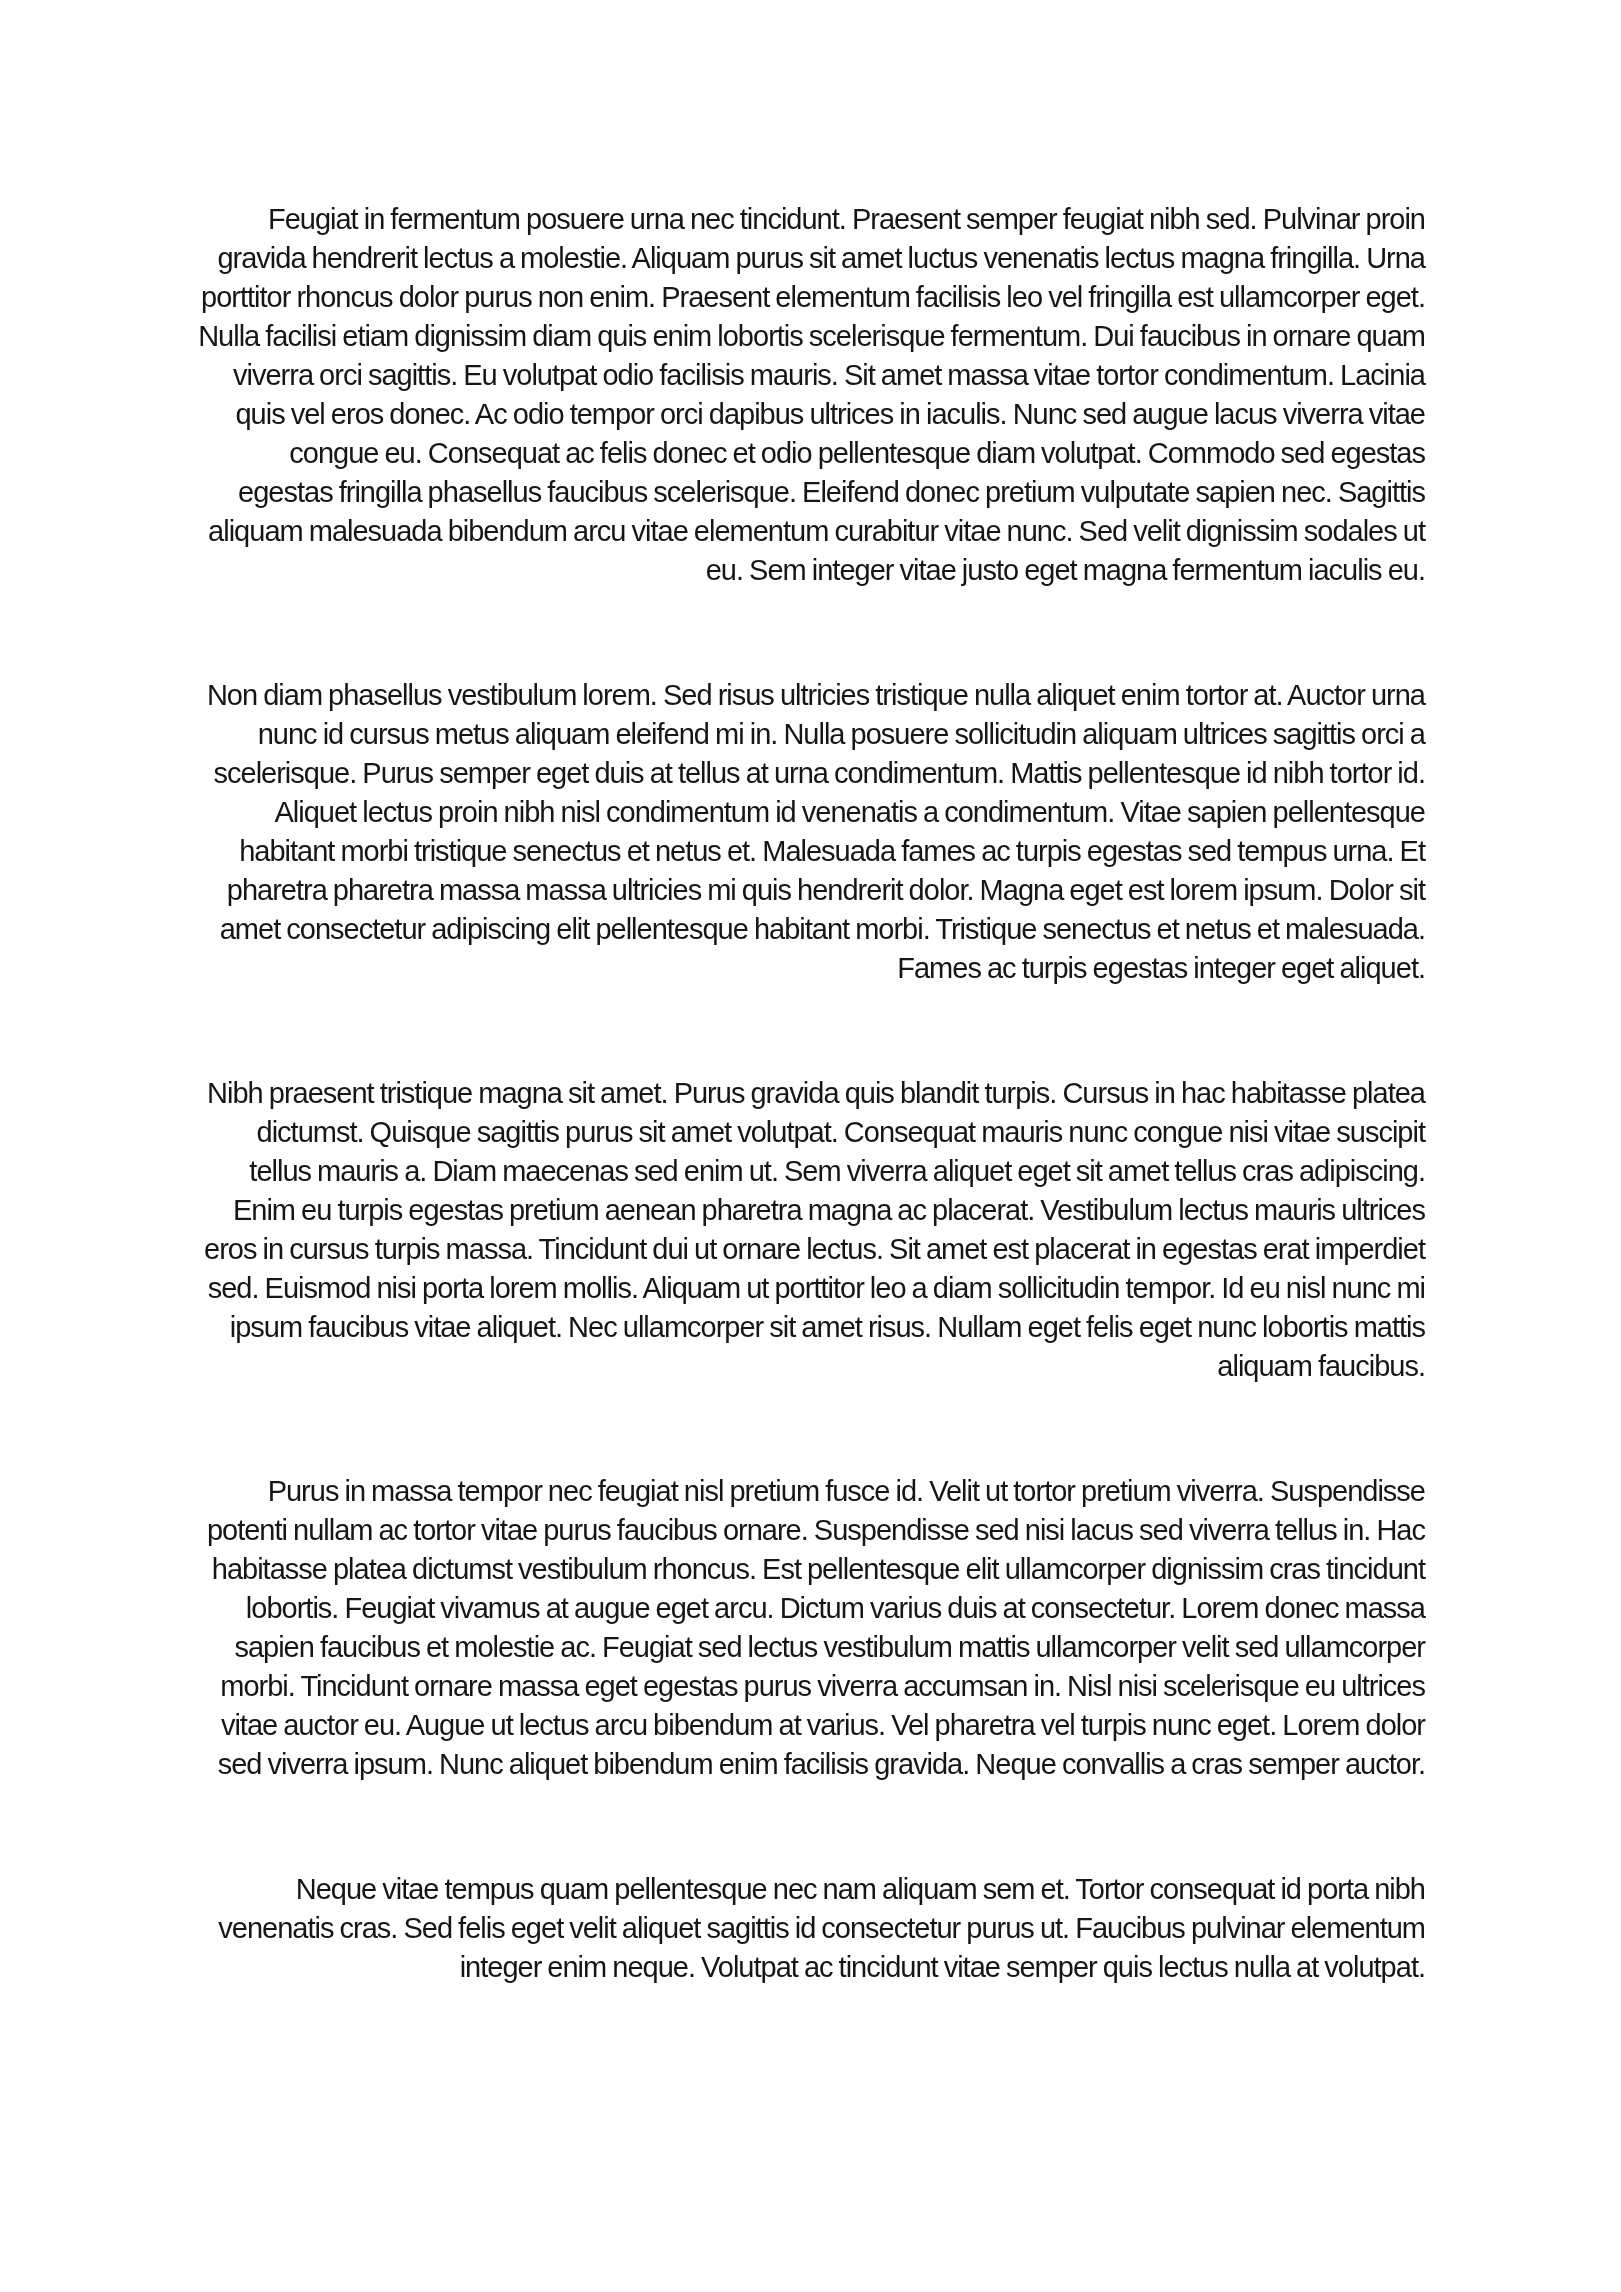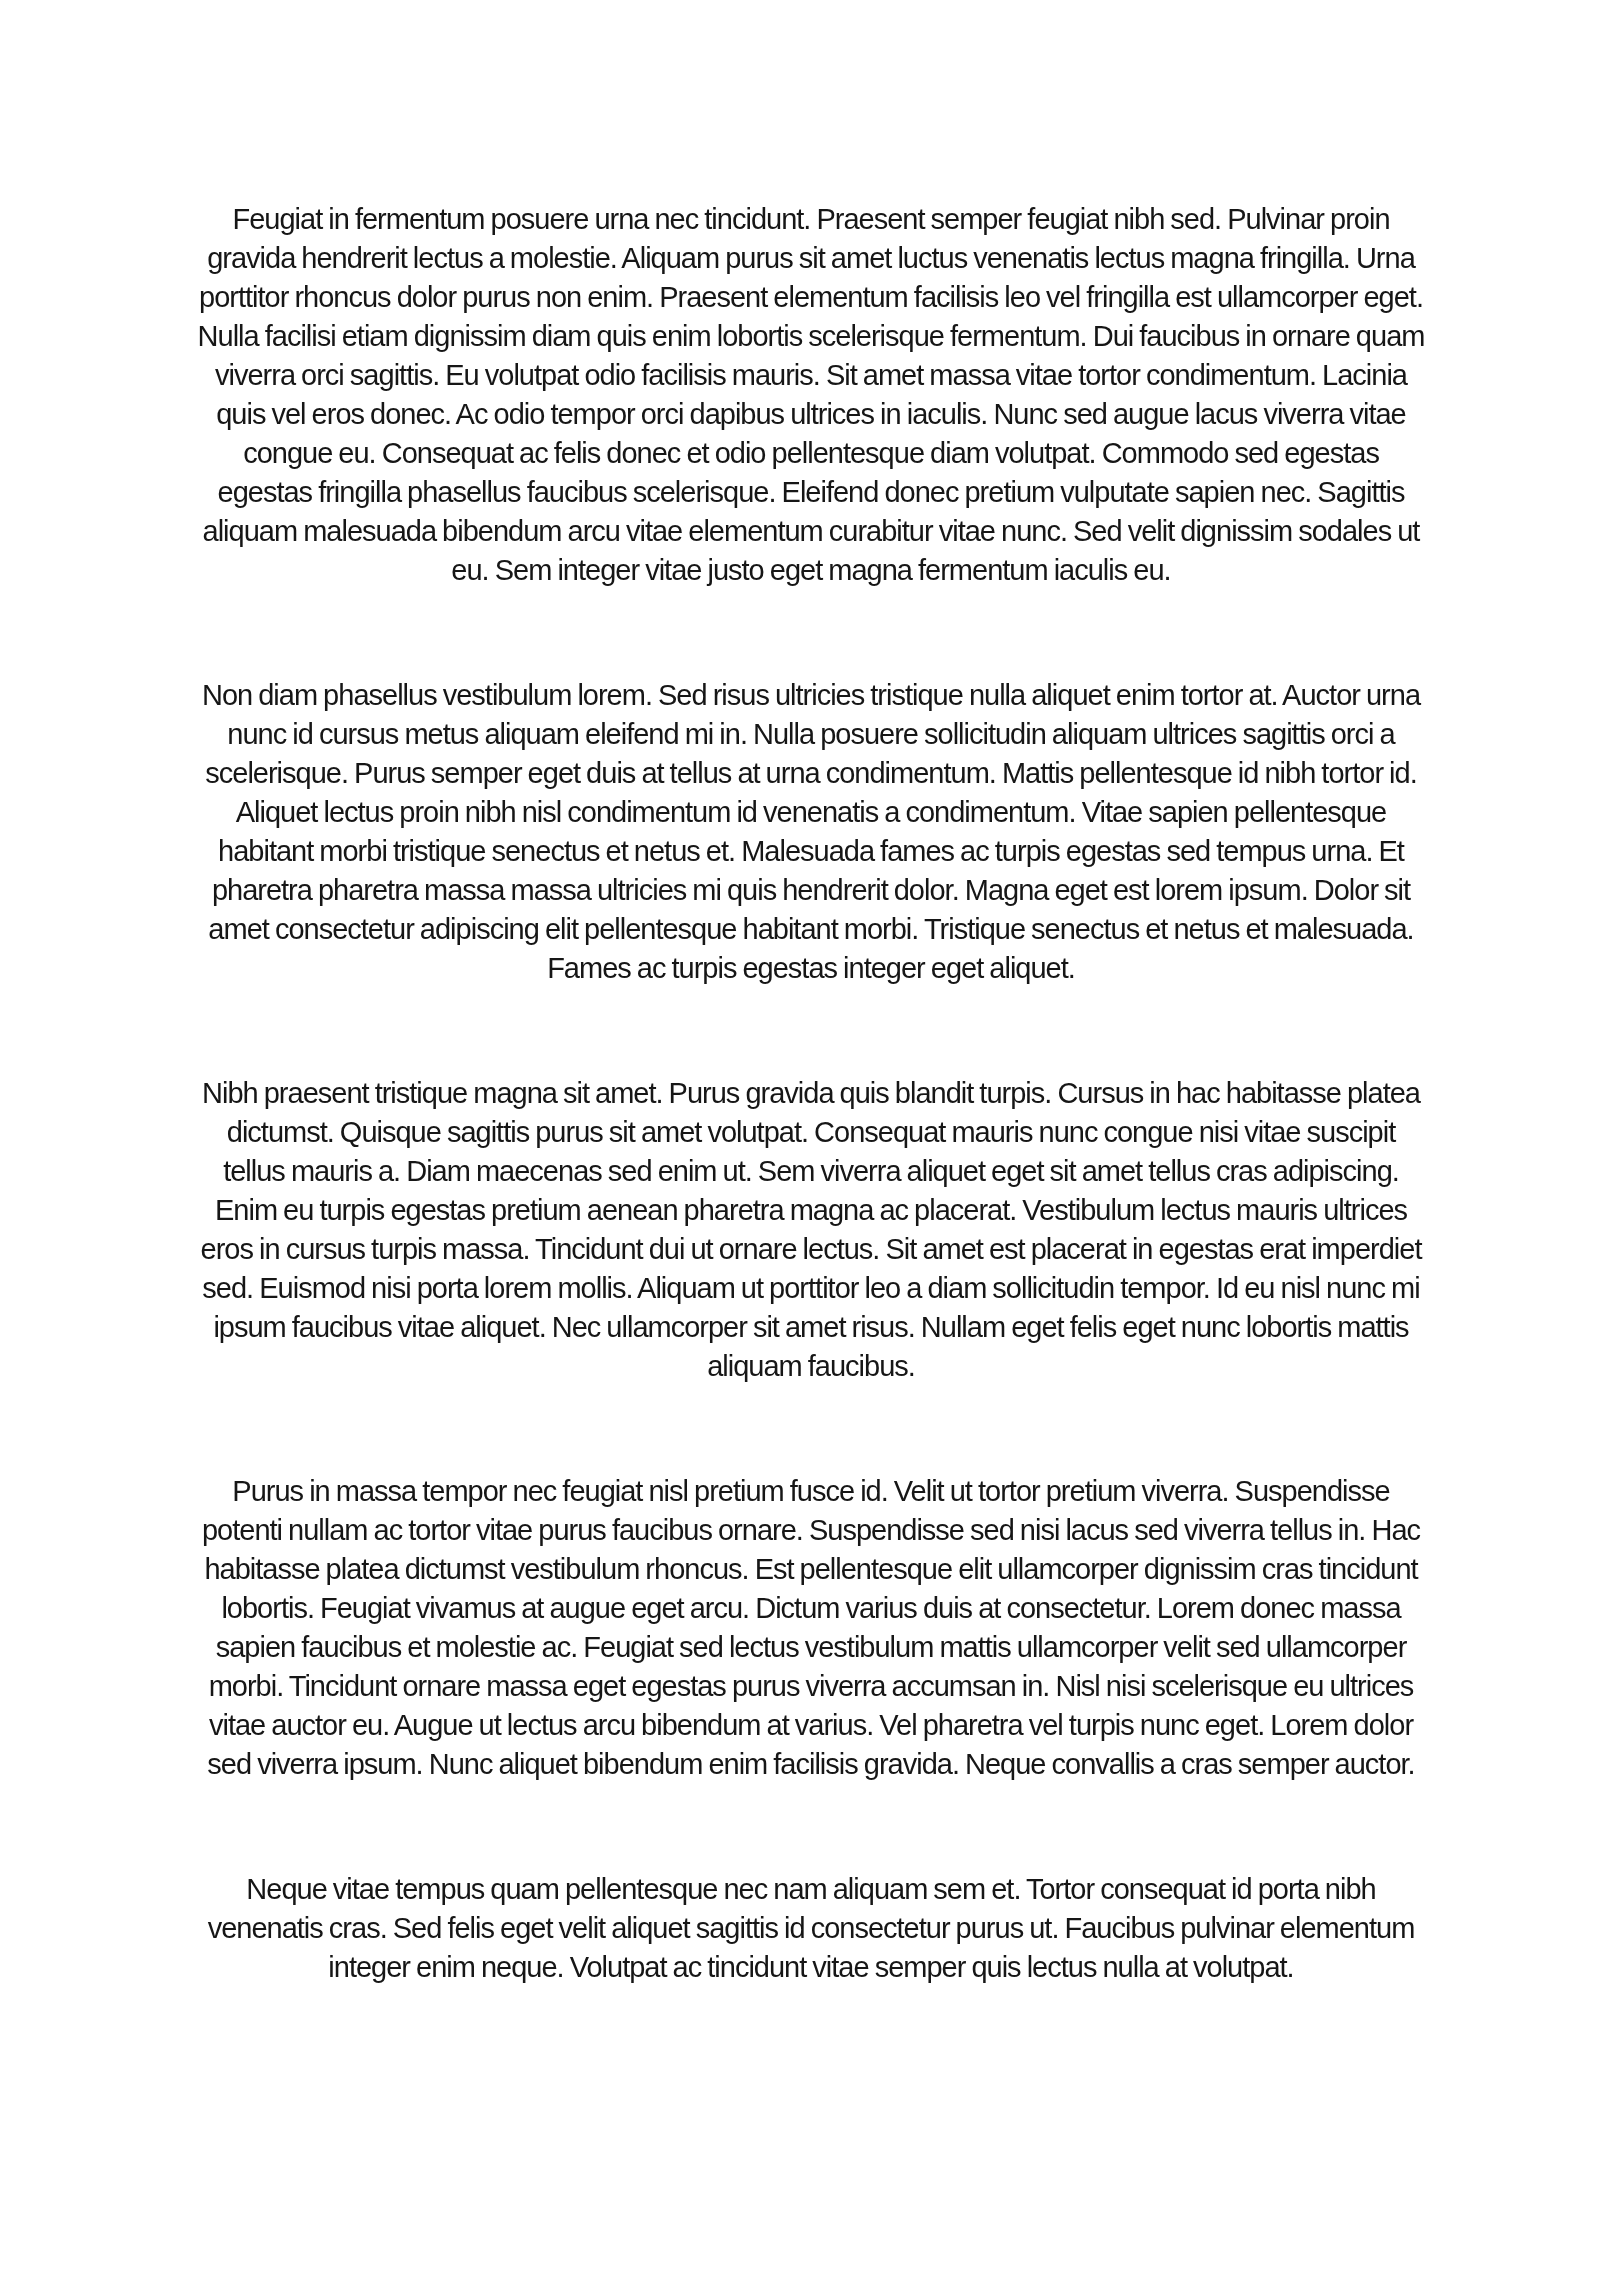--- a/index.html
+++ b/index.html
@@ -17,21 +17,21 @@
     width: 1621px;
     height: 2293px;
     padding: 200px 196px 0 197px;
   }
   .doc-body p {
     margin: 0 0 86px 0;
     font-size: 29px;
     line-height: 39px;
     letter-spacing: -1px;
     word-spacing: -1px;
-    text-align: center;
+    text-align: right;
     font-weight: 400;
   }
 </style>
 </head>
 <body style="background: rgb(255, 255, 255); color: rgb(22, 22, 22);">
 
 <div class="page">
   <div class="doc-body">
     <p>Feugiat in fermentum posuere urna nec tincidunt. Praesent semper feugiat nibh sed. Pulvinar proin gravida hendrerit lectus a molestie. Aliquam purus sit amet luctus venenatis lectus magna fringilla. Urna porttitor rhoncus dolor purus non enim. Praesent elementum facilisis leo vel fringilla est ullamcorper eget. Nulla facilisi etiam dignissim diam quis enim lobortis scelerisque fermentum. Dui faucibus in ornare quam viverra orci sagittis. Eu volutpat odio facilisis mauris. Sit amet massa vitae tortor condimentum. Lacinia quis vel eros donec. Ac odio tempor orci dapibus ultrices in iaculis. Nunc sed augue lacus viverra vitae congue eu. Consequat ac felis donec et odio pellentesque diam volutpat. Commodo sed egestas egestas fringilla phasellus faucibus scelerisque. Eleifend donec pretium vulputate sapien nec. Sagittis aliquam malesuada bibendum arcu vitae elementum curabitur vitae nunc. Sed velit dignissim sodales ut eu. Sem integer vitae justo eget magna fermentum iaculis eu.</p>
     <p>Non diam phasellus vestibulum lorem. Sed risus ultricies tristique nulla aliquet enim tortor at. Auctor urna nunc id cursus metus aliquam eleifend mi in. Nulla posuere sollicitudin aliquam ultrices sagittis orci a scelerisque. Purus semper eget duis at tellus at urna condimentum. Mattis pellentesque id nibh tortor id. Aliquet lectus proin nibh nisl condimentum id venenatis a condimentum. Vitae sapien pellentesque habitant morbi tristique senectus et netus et. Malesuada fames ac turpis egestas sed tempus urna. Et pharetra pharetra massa massa ultricies mi quis hendrerit dolor. Magna eget est lorem ipsum. Dolor sit amet consectetur adipiscing elit pellentesque habitant morbi. Tristique senectus et netus et malesuada. Fames ac turpis egestas integer eget aliquet.</p>

